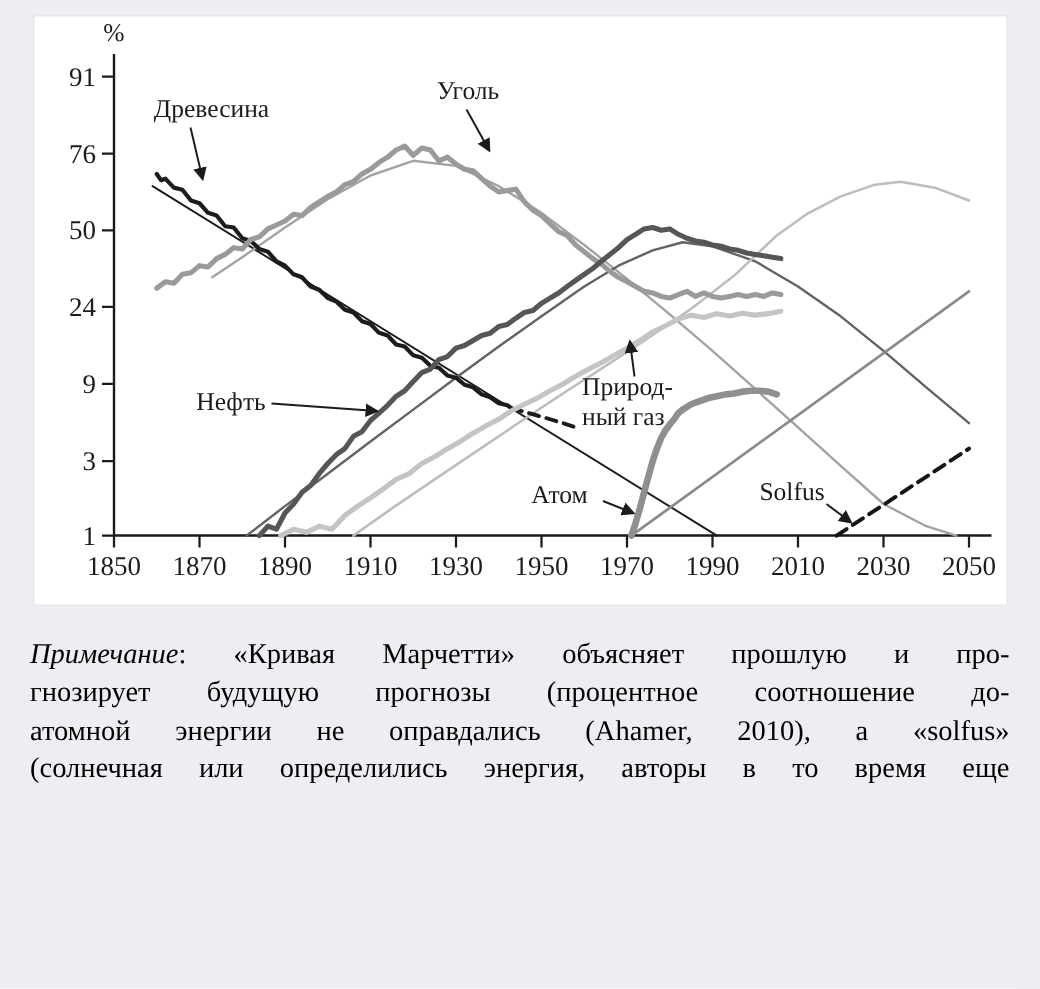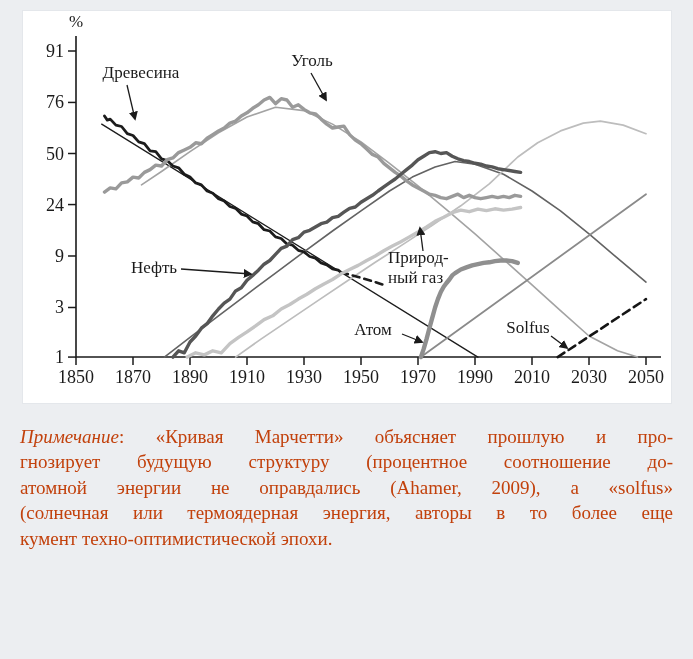--- a/index.html
+++ b/index.html
@@ -10,21 +10,21 @@
     overflow:hidden;
   }
   .chart-panel{
     position:absolute;left:22px;top:10px;width:650px;height:394px;
     background:#ffffff;border:1px solid #e4e7eb;box-sizing:border-box;
   }
   .chart-panel svg{display:block;width:648px;height:392px;}
   svg text{font-family:"Liberation Serif", serif;fill:#1b1b1b;}
   .caption{
     position:absolute;left:20px;top:424px;width:653px;
-    font-size:19px;line-height:25.4px;color:#c2410c;
+    font-size:19px;line-height:25.4px;color:#000000;
   }
   .cap-line{text-align:justify;text-align-last:justify;}
   .cap-line.last{text-align-last:left;}
   .cap-line i{font-style:italic;}
 </style>
 </head>
 <body>
 
 <div class="chart-panel">
   <svg viewBox="0 0 648 392" xmlns="http://www.w3.org/2000/svg">
@@ -102,17 +102,16 @@
         <text x="350" y="324" text-anchor="middle" font-size="17">Атом</text>
         <line x1="379" y1="323" x2="399" y2="331" stroke="#1b1b1b" stroke-width="1.3" marker-end="url(#arw)"></line>
         <text x="505" y="322" text-anchor="middle" font-size="17">Solfus</text>
         <line x1="528" y1="325" x2="544" y2="337" stroke="#1b1b1b" stroke-width="1.3" marker-end="url(#arw)"></line>
       </g>
     </svg>
 </div>
 
 <div class="caption">
     <div class="cap-line"><i>Примечание</i>: «Кривая Марчетти» объясняет прошлую и про-</div>
-    <div class="cap-line">гнозирует будущую структуру (процентное соотношение до-</div>
-    <div class="cap-line">атомной энергии не оправдались (Ahamer, 2009), а «solfus»</div>
-    <div class="cap-line">(солнечная или термоядерная энергия, авторы в то более еще</div>
-    <div class="cap-line last">кумент техно-оптимистической эпохи.</div>
+    <div class="cap-line">гнозирует будущую прогнозы (процентное соотношение до-</div>
+    <div class="cap-line">атомной энергии не оправдались (Ahamer, 2010), а «solfus»</div>
+    <div class="cap-line">(солнечная или определились энергия, авторы в то время еще</div>
   </div>
 
 </body></html>

